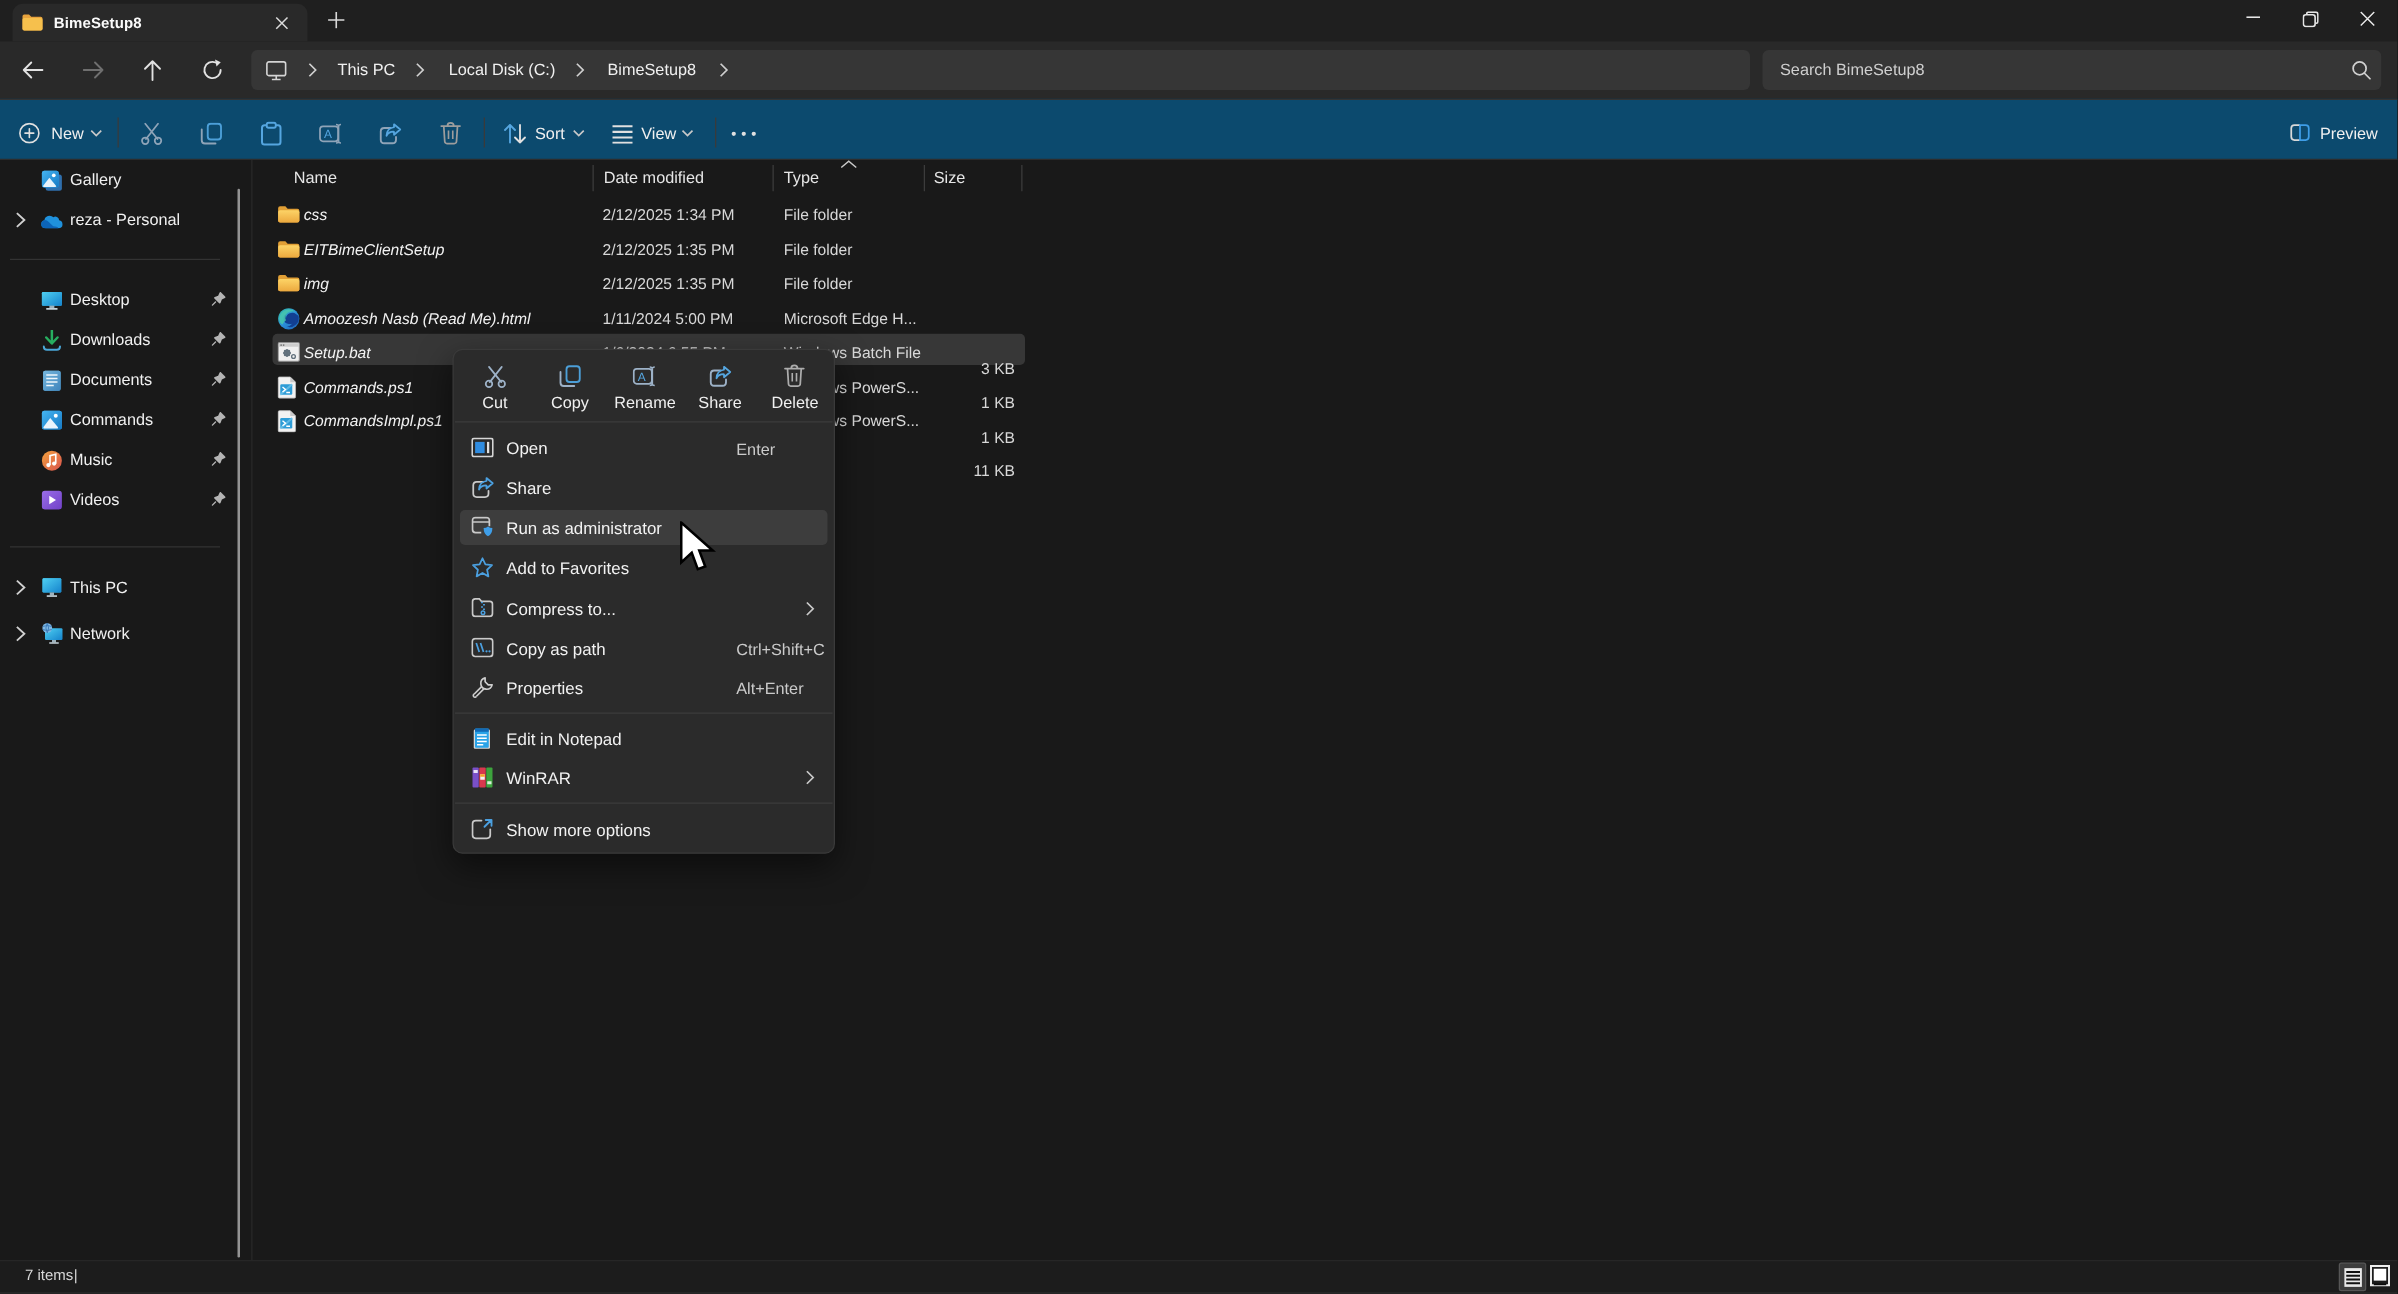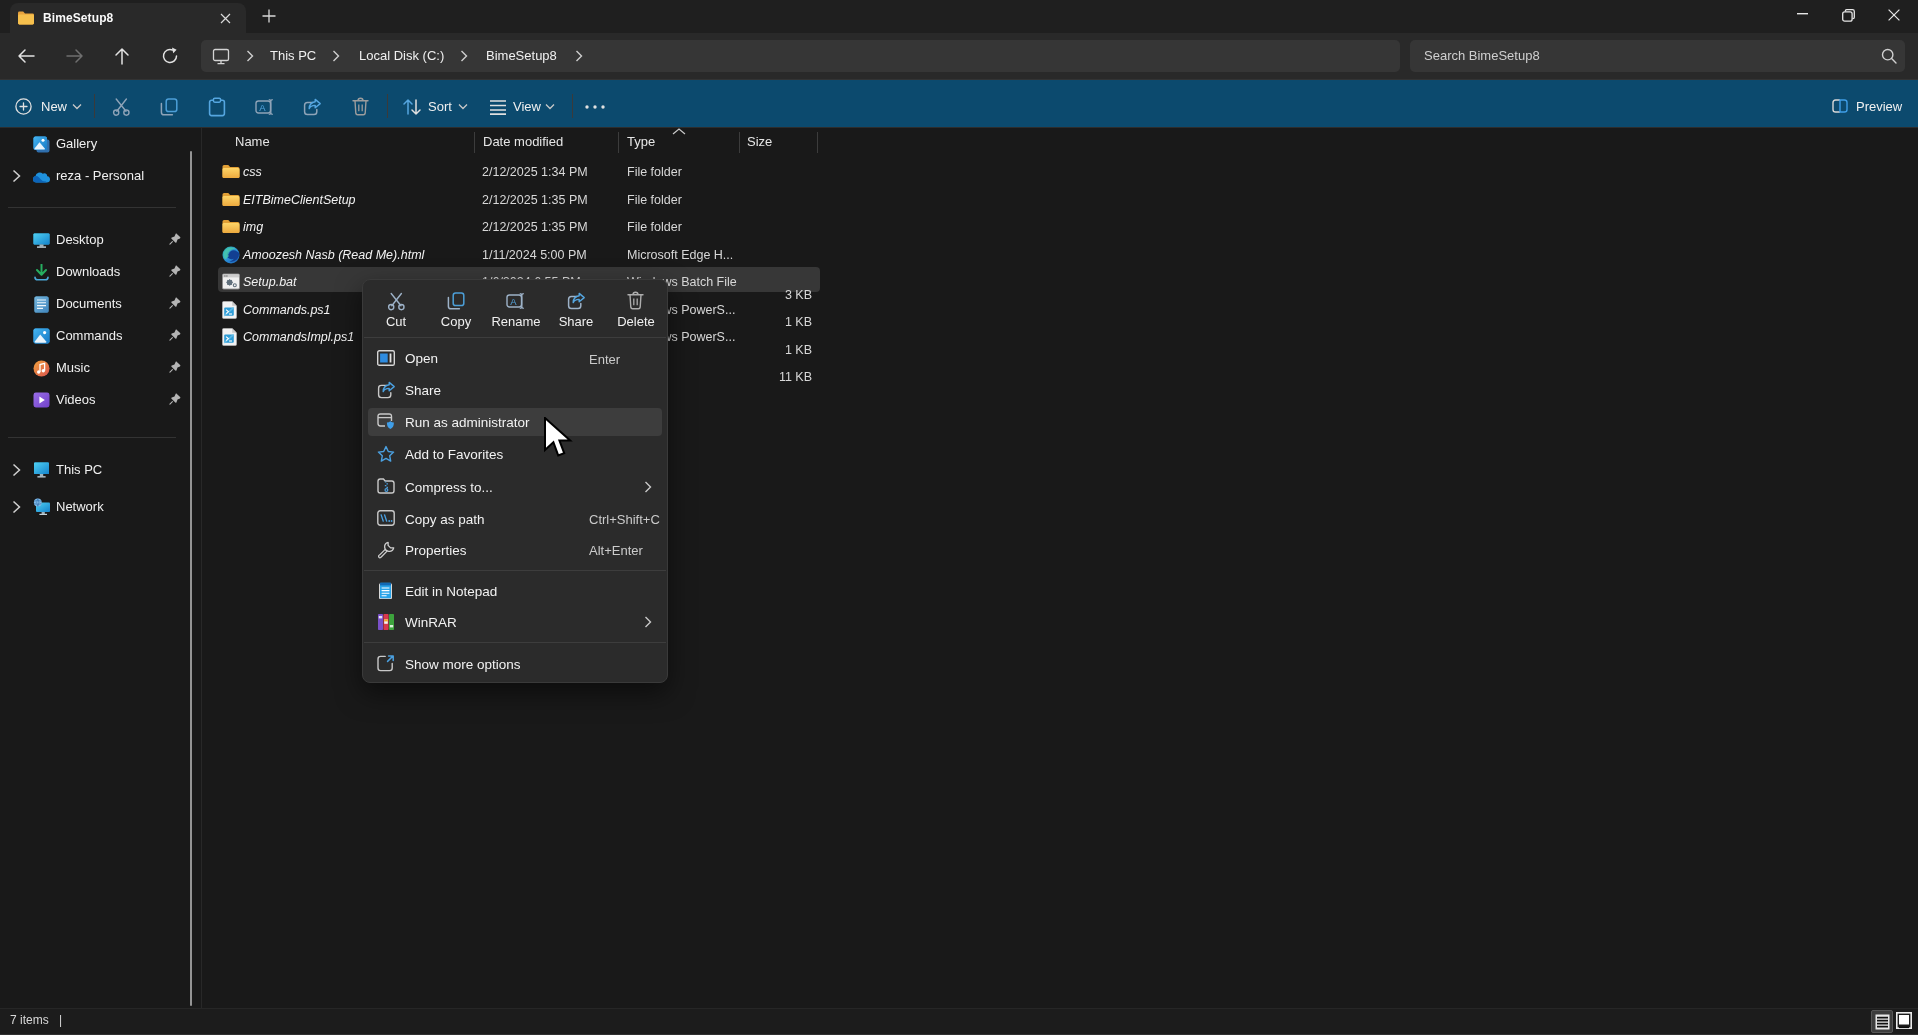--- a/index.html
+++ b/index.html
@@ -42,21 +42,21 @@
   .frow { position:absolute; left:0; width:622px; height:28px; }
   .fname { position:absolute; left:41px; top:7px; font-size:12.5px; color:#f2f2f2; white-space:nowrap;font-style:italic; }
   .fdate { position:absolute; left:280px; top:7px; font-size:12.5px; color:#d8d8d8; white-space:nowrap;}
   .ftype { position:absolute; left:425px; top:7px; font-size:12.5px; color:#d8d8d8; white-space:nowrap;}
   .fsize { position:absolute; left:484px; top:7px; width:126px; text-align:right; font-size:12.5px; color:#d8d8d8;margin-top:40px;}
   .ficon { position:absolute; left:20px; top:5px; }
   #selrow { position:absolute; left:16px; top:139px; width:602px; height:25px; background:#373737; border-radius:4px; }
 
   
   #status { left:0; top:1008px; width:1918px; height:27px; background:#1c1c1c; border-top:1px solid #262626; border-bottom:1px solid #303030;}
-  #status .txt { position:absolute; left:10px; top:4px; font-size:12px; color:#d8d8d8; }
+  #status .txt { position:absolute; left:20px; top:4px; font-size:12px; color:#d8d8d8; }
 
   
   #menu { left:362px; top:279px; width:306px; height:404px; background:#2b2b2b;
           border:1px solid #3a3a3a; border-radius:8px; box-shadow:0 10px 26px rgba(0,0,0,.5); }
   .qlabel { position:absolute; top:34px; width:60px; text-align:center; font-size:13px; color:#f0f0f0; }
   .msep { position:absolute; left:1px; width:302px; height:1px; background:#3d3d3d; }
   .mitem { position:absolute; left:42px; font-size:13.5px; color:#f2f2f2; }
   .mshort { position:absolute; left:226px; font-size:13px; color:#cbcbcb; }
   .mchev { position:absolute; left:279px; color:#c9c9c9; }
   #hilite { position:absolute; left:5px; top:128px; width:294px; height:28px; background:#3d3d3d; border-radius:4px; }

